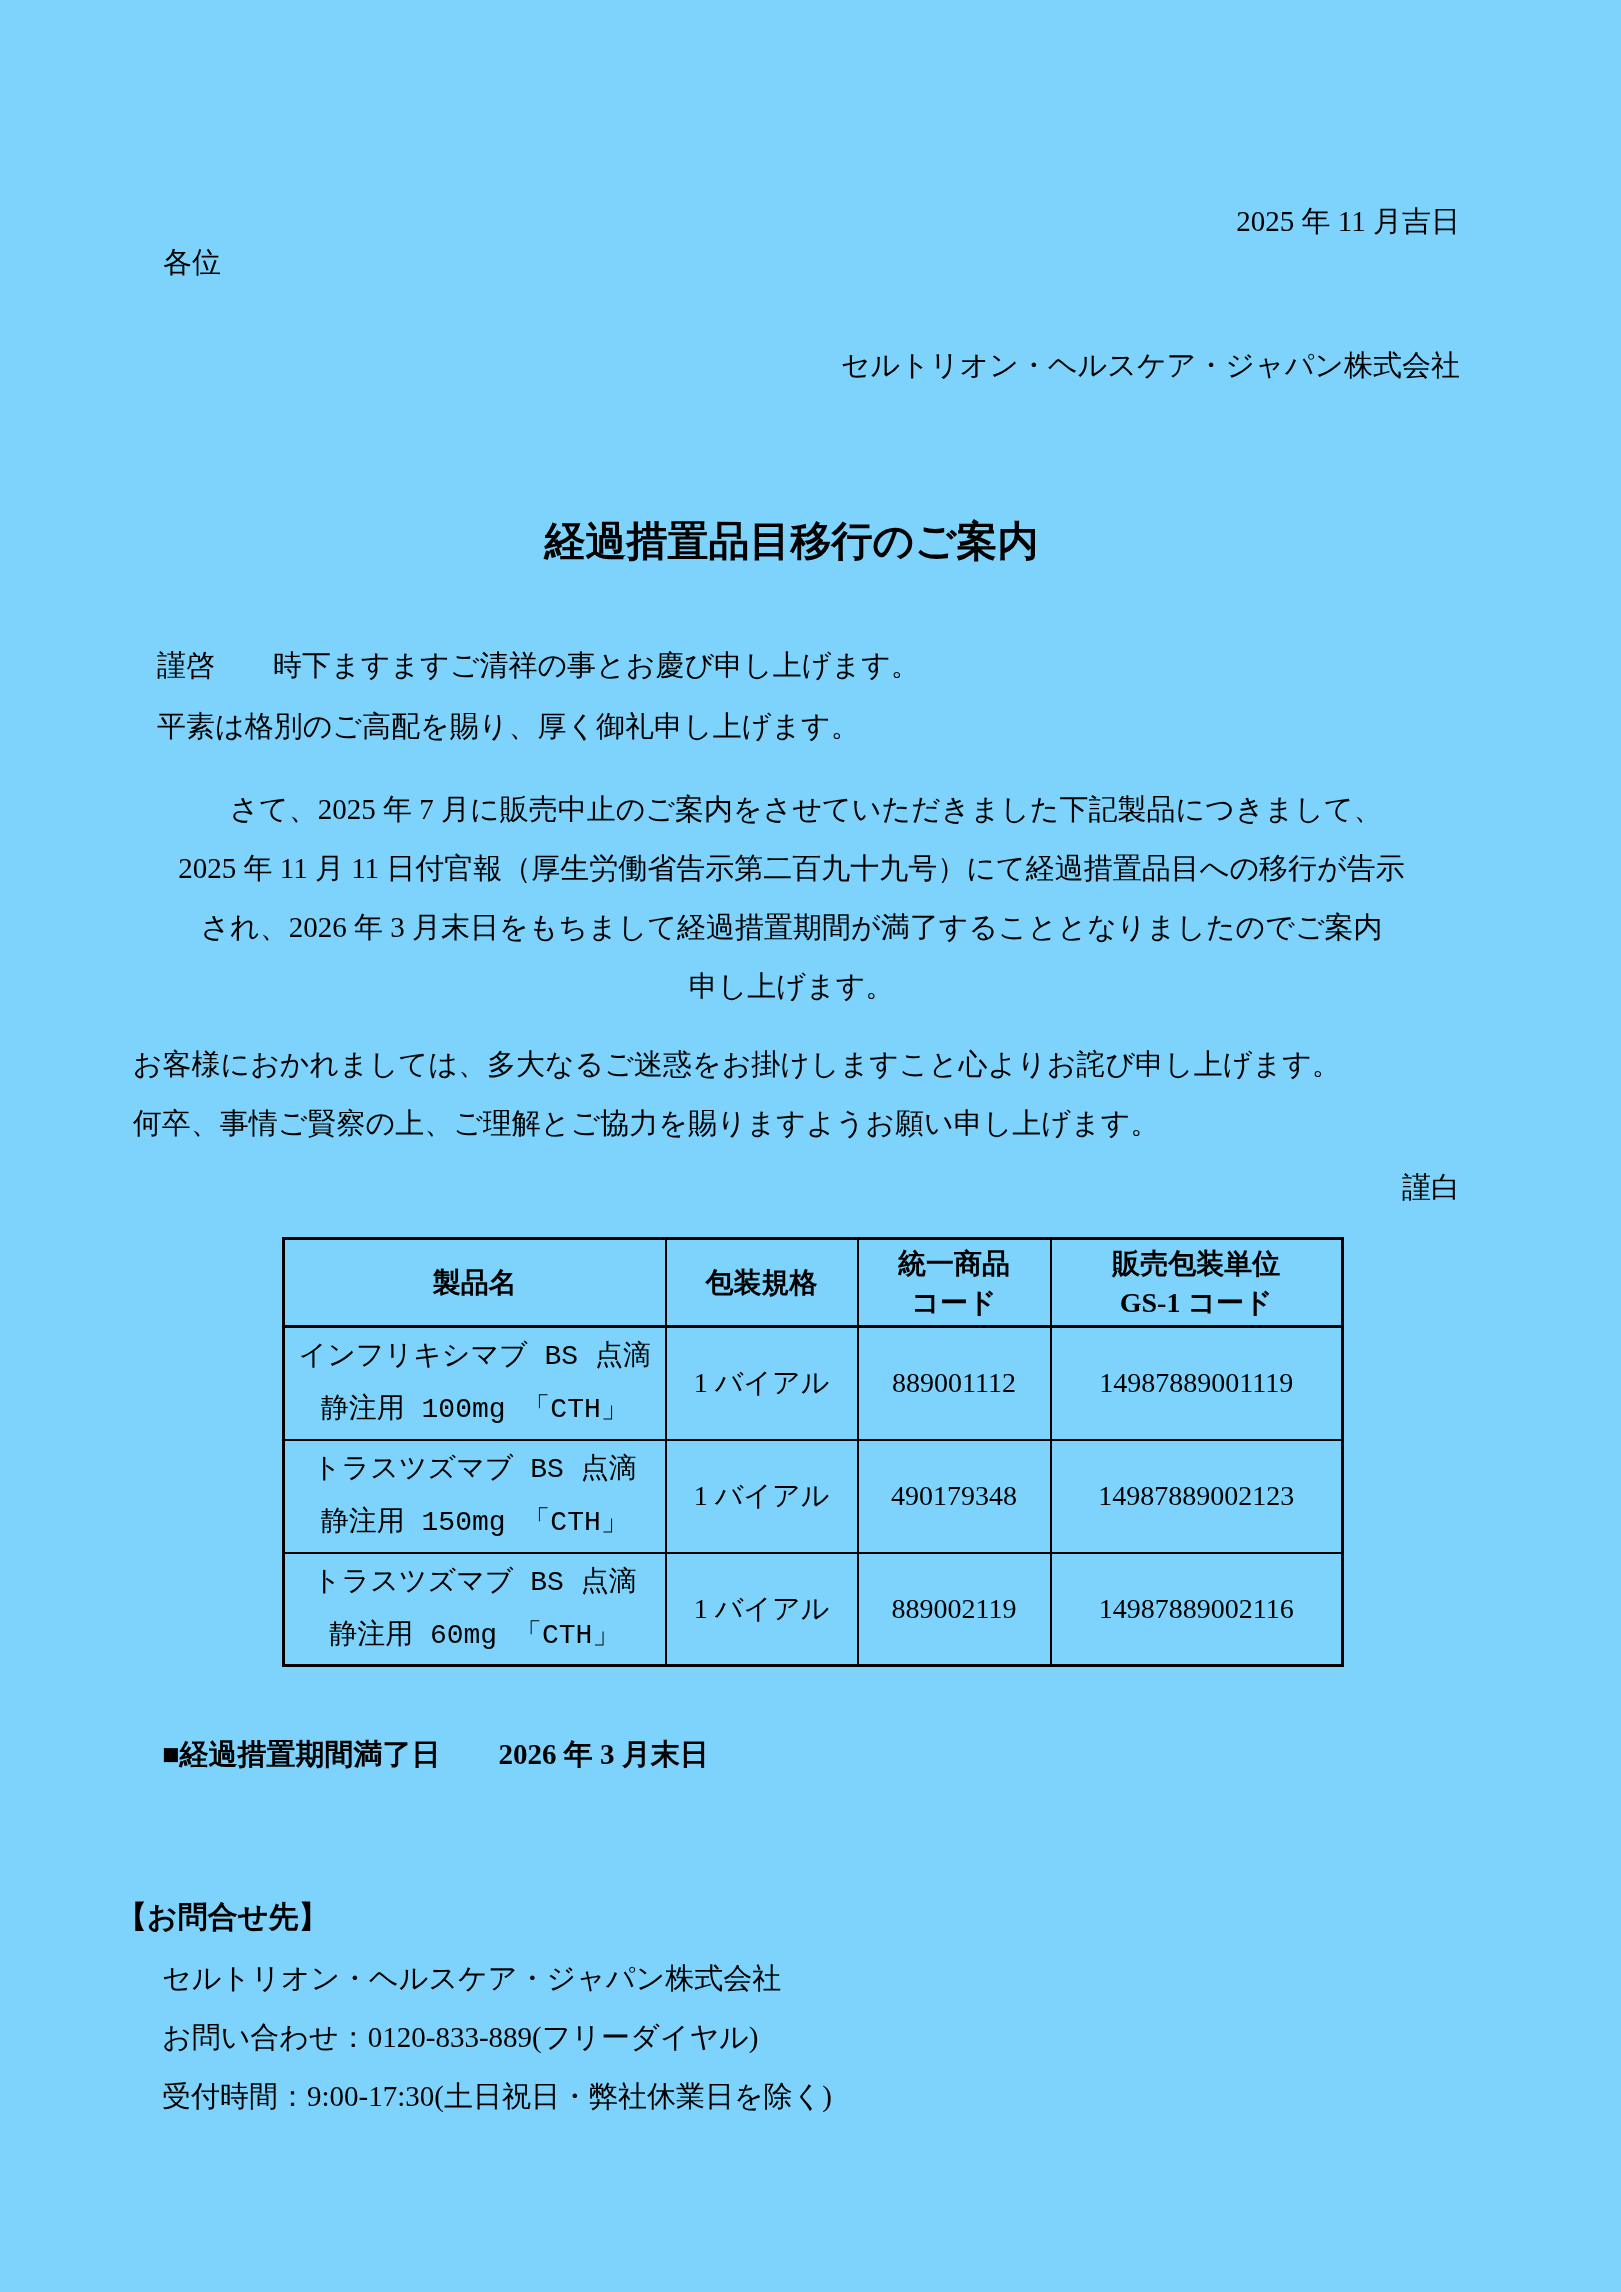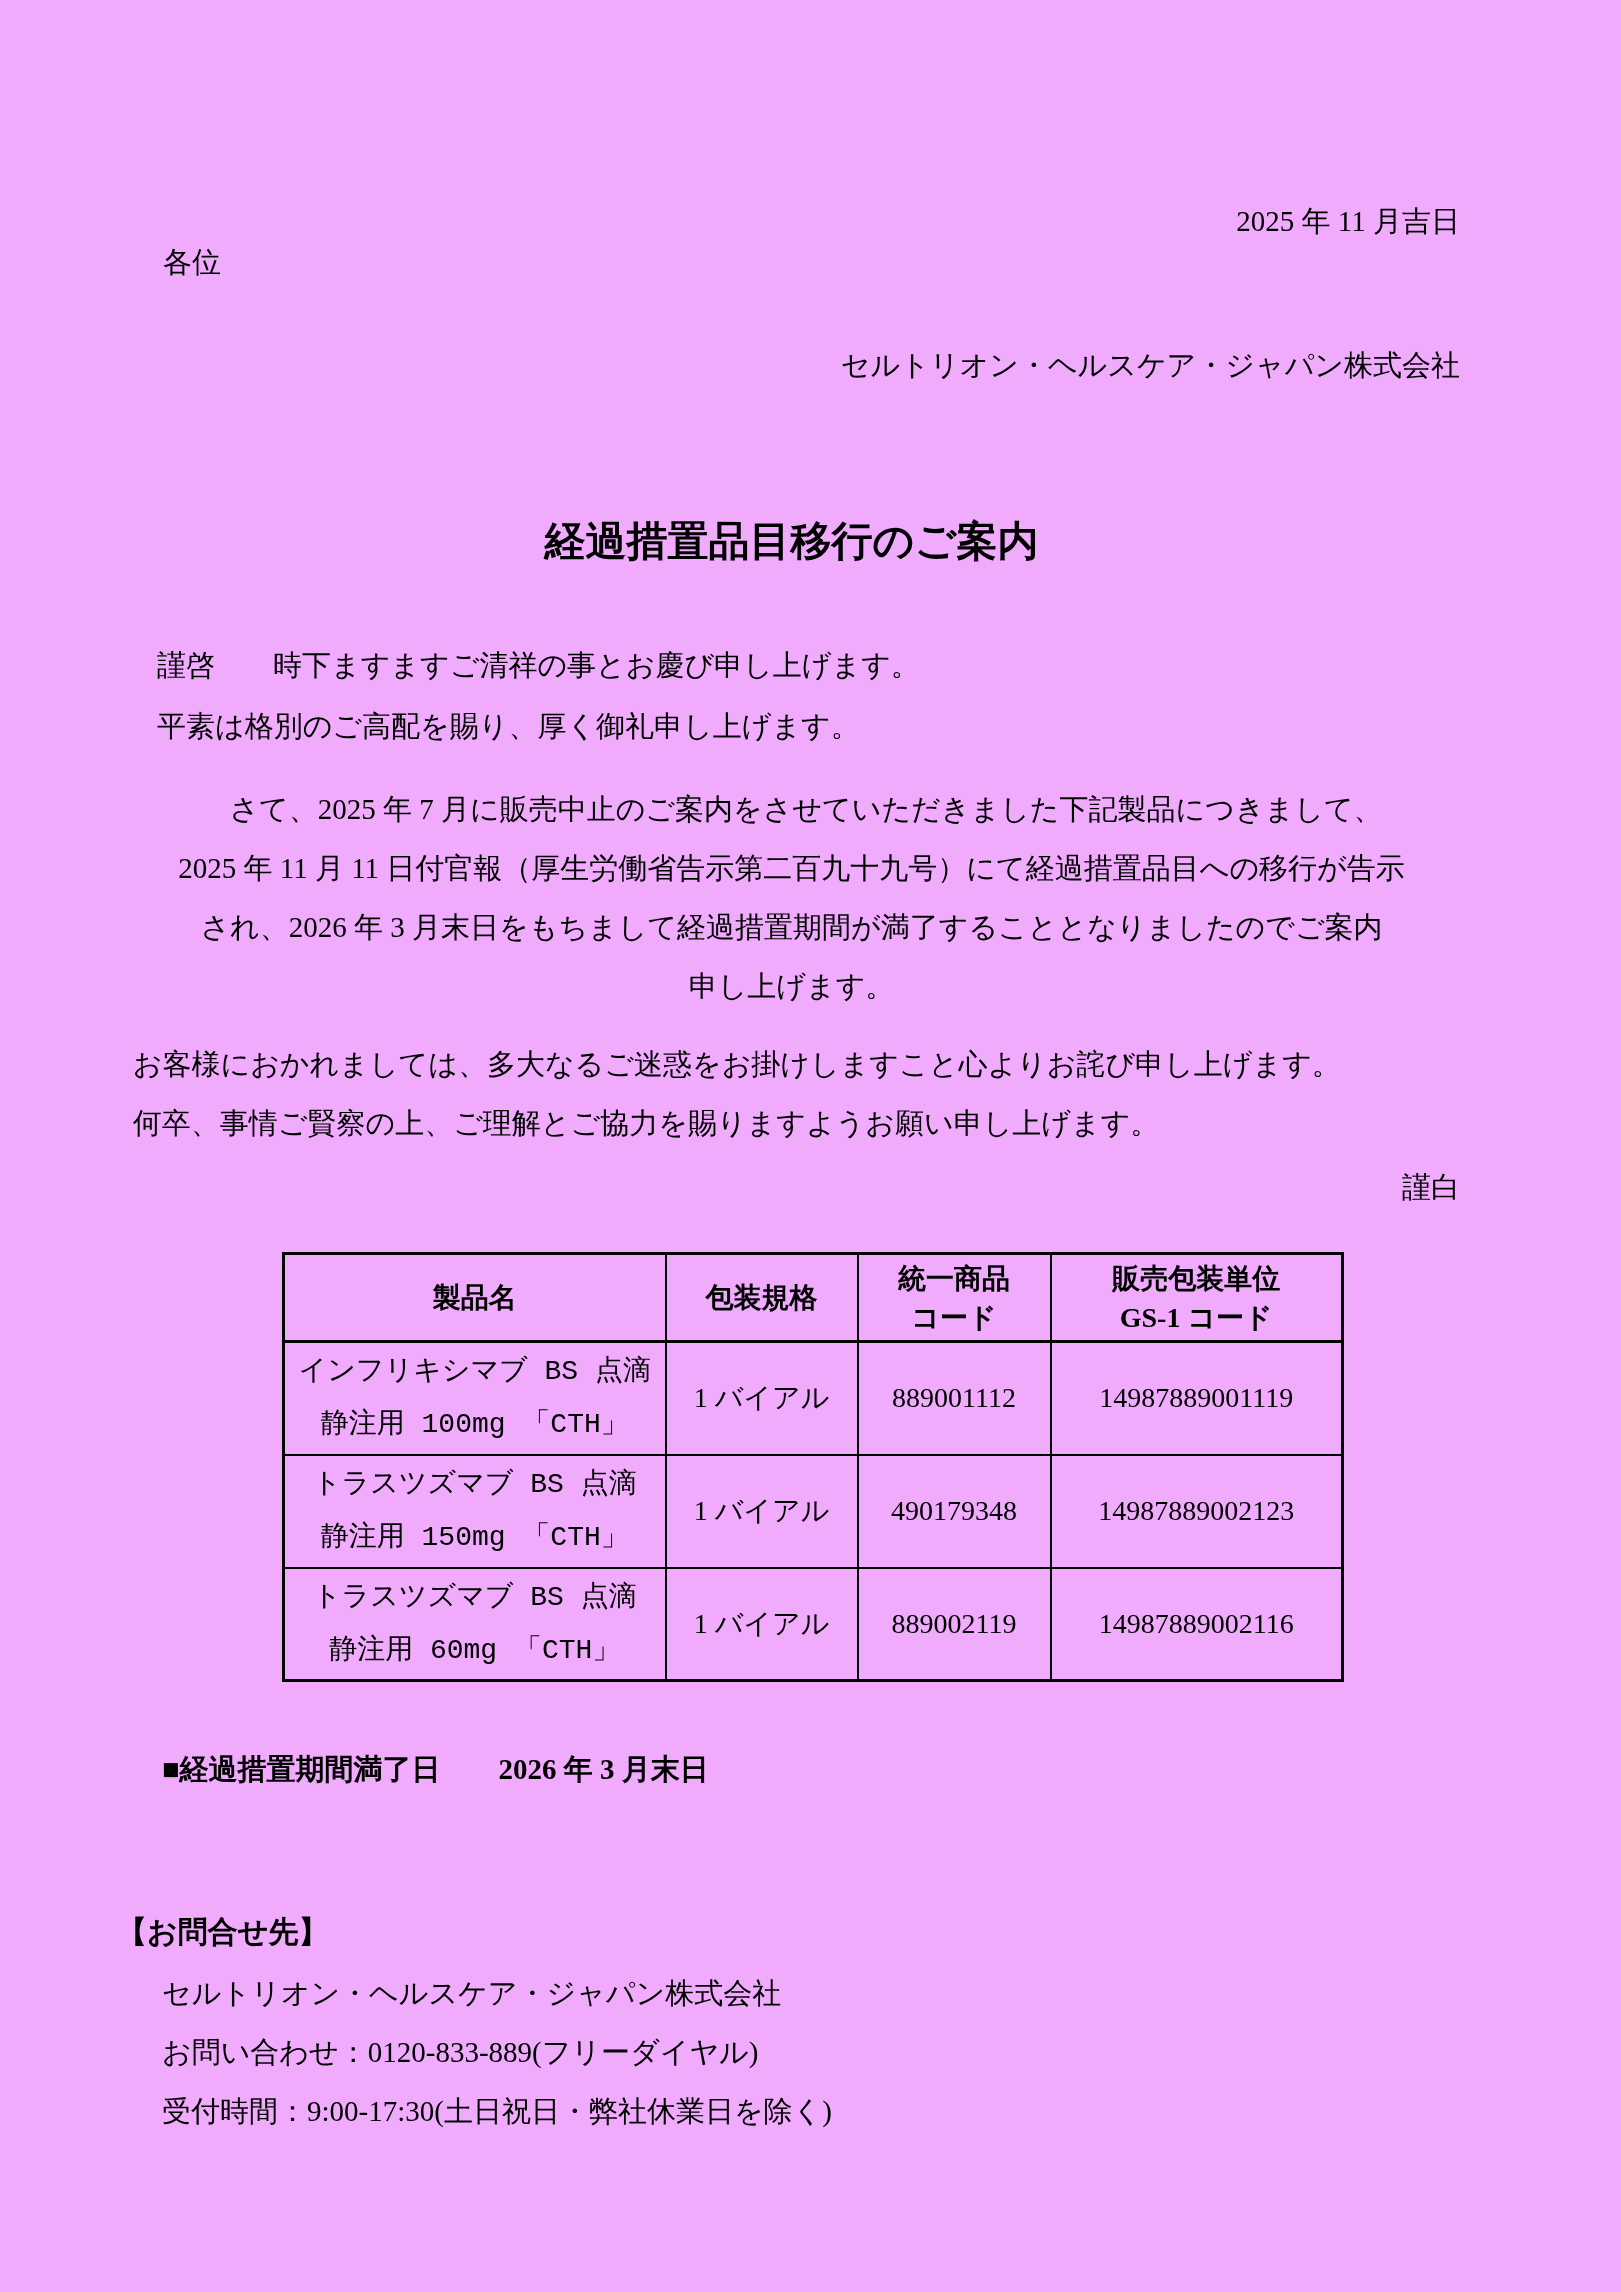--- a/index.html
+++ b/index.html
@@ -1,20 +1,20 @@
 <!DOCTYPE html>
 <html><head>
 <meta charset="utf-8">
 <style>
   * { margin: 0; padding: 0; box-sizing: border-box; }
   html, body { background: #e8e8e8; }
   .page {
     width: 1621px;
     height: 2293px;
-    background: #f0abfc;
+    background: #7dd3fc;
     color: #000000;
     font-family: "Liberation Serif", "DejaVu Serif", serif;
     font-size: 29px;
     position: relative;
     margin: 0 auto;
     overflow: hidden;
   }
   .content {
     position: absolute;
     top: 201px;
@@ -57,21 +57,21 @@
   }
   .para-apology .line { line-height: 59px; }
   .sign-off {
     text-align: right;
     line-height: 44px;
     margin-top: 12px;
   }
   table.product-table {
     border-collapse: collapse;
     table-layout: fixed;
-    margin-top: 43px;
+    margin-top: 28px;
     margin-left: 159px;
     width: 1060px;
     border: 3.9px solid #000000;
   }
   .product-table col.c1 { width: 382px; }
   .product-table col.c2 { width: 192px; }
   .product-table col.c3 { width: 193px; }
   .product-table col.c4 { width: 292px; }
   .product-table th, .product-table td {
     border: 2px solid #000000;

